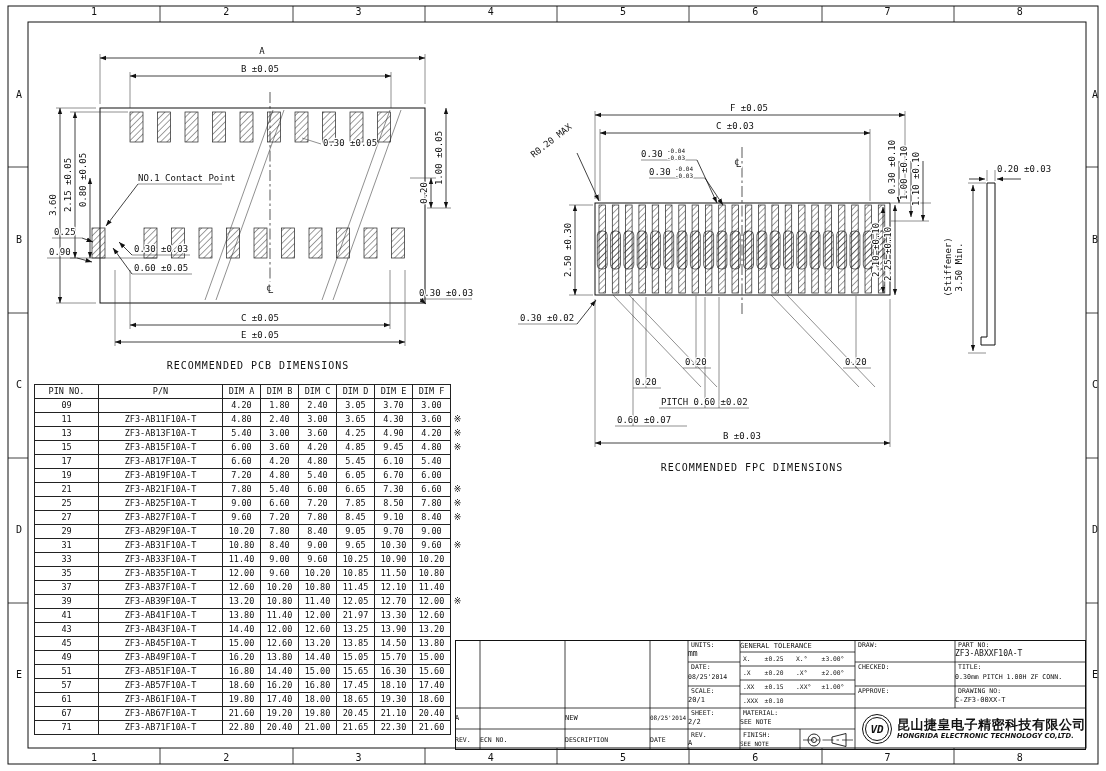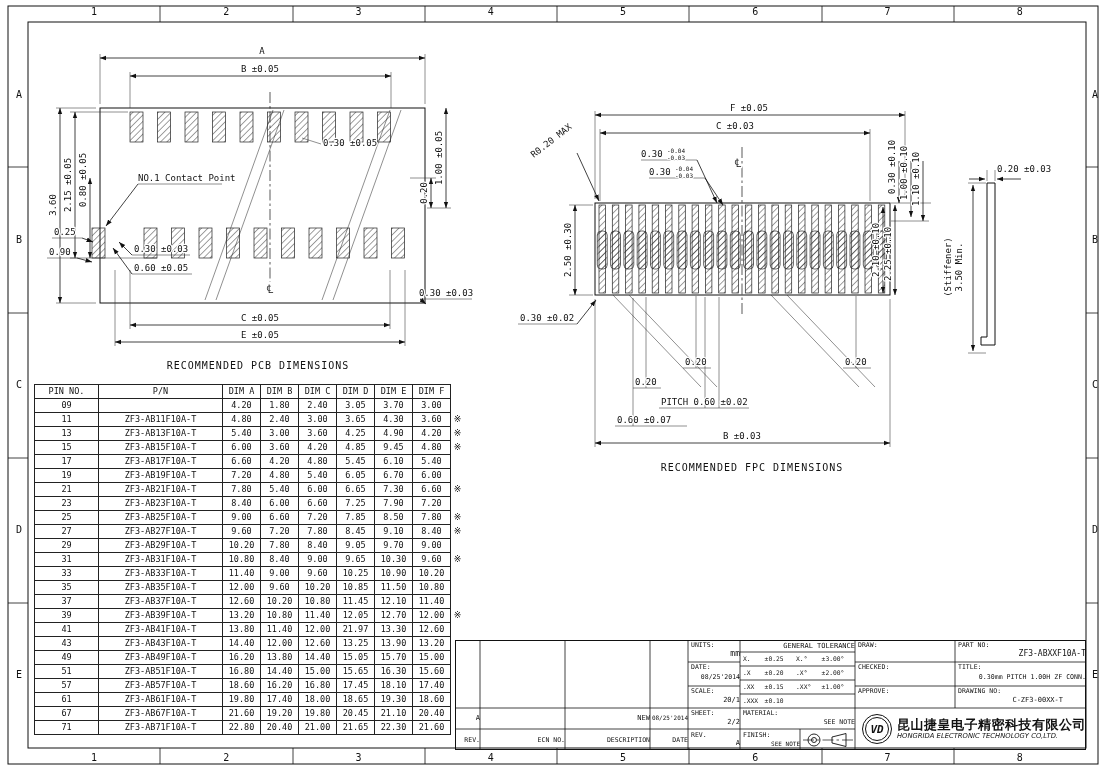--- a/index.html
+++ b/index.html
@@ -21,34 +21,34 @@
   svg text.small{font-size:6px;}
   svg text.cap{font-size:10px;letter-spacing:1px;}
   
   table.pins{border-collapse:collapse;table-layout:fixed;font-size:8.5px;}
   table.pins th,table.pins td{border:1px solid #222;height:13px;line-height:13px;padding:0;
       text-align:center;font-weight:normal;white-space:nowrap;overflow:hidden;}
   table.pins .mark{border:none;background:transparent;font-size:9px;}
   
   .tb{position:absolute;left:455px;top:640px;width:631px;height:110px;font-size:7px;}
   .tb .lbl{position:absolute;font-size:6.5px;line-height:8px;}
-  .tb .val{position:absolute;text-align:right;line-height:10px;}
+  .tb .val{position:absolute;text-align:left;line-height:10px;}
   .tolrow{display:flex;height:14px;line-height:14px;font-size:6.3px;}
   .tolrow span:nth-child(1){width:22px;}
   .tolrow span:nth-child(2){width:32px;}
   .tolrow span:nth-child(3){width:26px;}
   .tolrow span:nth-child(4){width:34px;}
   .company{position:absolute;left:400px;top:68px;width:231px;height:42px;display:flex;align-items:center;}
   .logo{width:28px;height:28px;margin-left:7px;border:1.5px solid #111;border-radius:50%;
         display:flex;align-items:center;justify-content:center;flex:0 0 auto;}
   .logo .inner{width:22px;height:22px;border:1px solid #111;border-radius:50%;display:flex;
         align-items:center;justify-content:center;font-style:italic;font-weight:bold;font-size:11px;}
   .cotext{margin-left:5px;}
   .co-cn{font-size:13px;font-weight:bold;letter-spacing:0.5px;font-family:"DejaVu Sans",sans-serif;line-height:15px;}
-  .co-en{font-size:6.8px;font-weight:normal;font-style:italic;line-height:9px;font-family:"DejaVu Sans",sans-serif;}
+  .co-en{font-size:6.8px;font-weight:bold;font-style:italic;line-height:9px;font-family:"DejaVu Sans",sans-serif;}
 </style>
 </head>
 <body>
 
 <div class="page">
 
   <svg class="abs" style="left:0;top:0" width="1106" height="771" viewBox="0 0 1106 771">
     <rect x="8" y="6" width="1090" height="758" class="ol"></rect>
     <rect x="28" y="22" width="1058" height="726" class="ol"></rect>
     <g>
@@ -442,31 +442,20 @@
           <td>ZF3-AB21F10A-T</td>
           <td>7.80</td>
           <td>5.40</td>
           <td>6.00</td>
           <td>6.65</td>
           <td>7.30</td>
           <td>6.60</td>
           <td class="mark">※</td>
         </tr>
         <tr>
-          <td>23</td>
-          <td>ZF3-AB23F10A-T</td>
-          <td>8.40</td>
-          <td>6.00</td>
-          <td>6.60</td>
-          <td>7.25</td>
-          <td>7.90</td>
-          <td>7.20</td>
-          <td class="mark"></td>
-        </tr>
-        <tr>
           <td>25</td>
           <td>ZF3-AB25F10A-T</td>
           <td>9.00</td>
           <td>6.60</td>
           <td>7.20</td>
           <td>7.85</td>
           <td>8.50</td>
           <td>7.80</td>
           <td class="mark">※</td>
         </tr>
@@ -560,20 +549,31 @@
         </tr>
         <tr>
           <td>43</td>
           <td>ZF3-AB43F10A-T</td>
           <td>14.40</td>
           <td>12.00</td>
           <td>12.60</td>
           <td>13.25</td>
           <td>13.90</td>
           <td>13.20</td>
+          <td class="mark"></td>
+        </tr>
+        <tr>
+          <td>45</td>
+          <td>ZF3-AB45F10A-T</td>
+          <td>15.00</td>
+          <td>12.60</td>
+          <td>13.20</td>
+          <td>13.85</td>
+          <td>14.50</td>
+          <td>13.80</td>
           <td class="mark"></td>
         </tr>
         <tr>
           <td>49</td>
           <td>ZF3-AB49F10A-T</td>
           <td>16.20</td>
           <td>13.80</td>
           <td>14.40</td>
           <td>15.05</td>
           <td>15.70</td>

